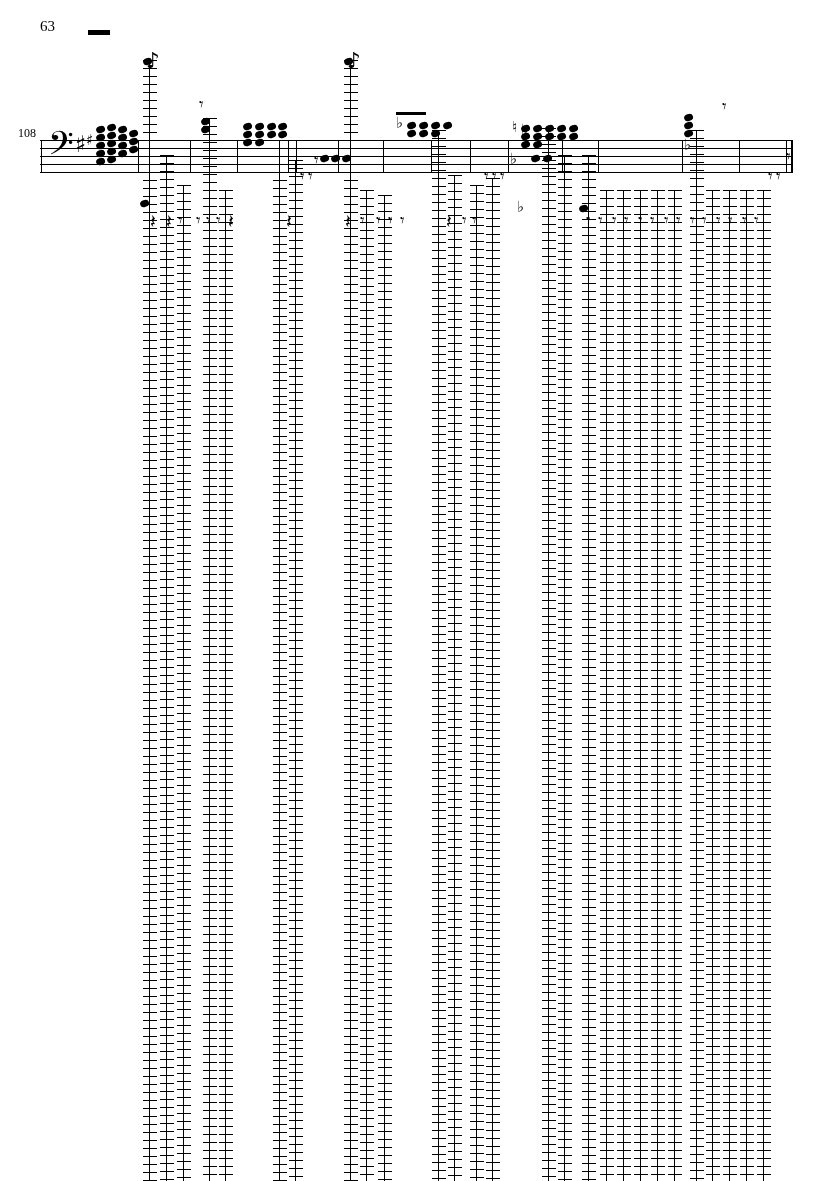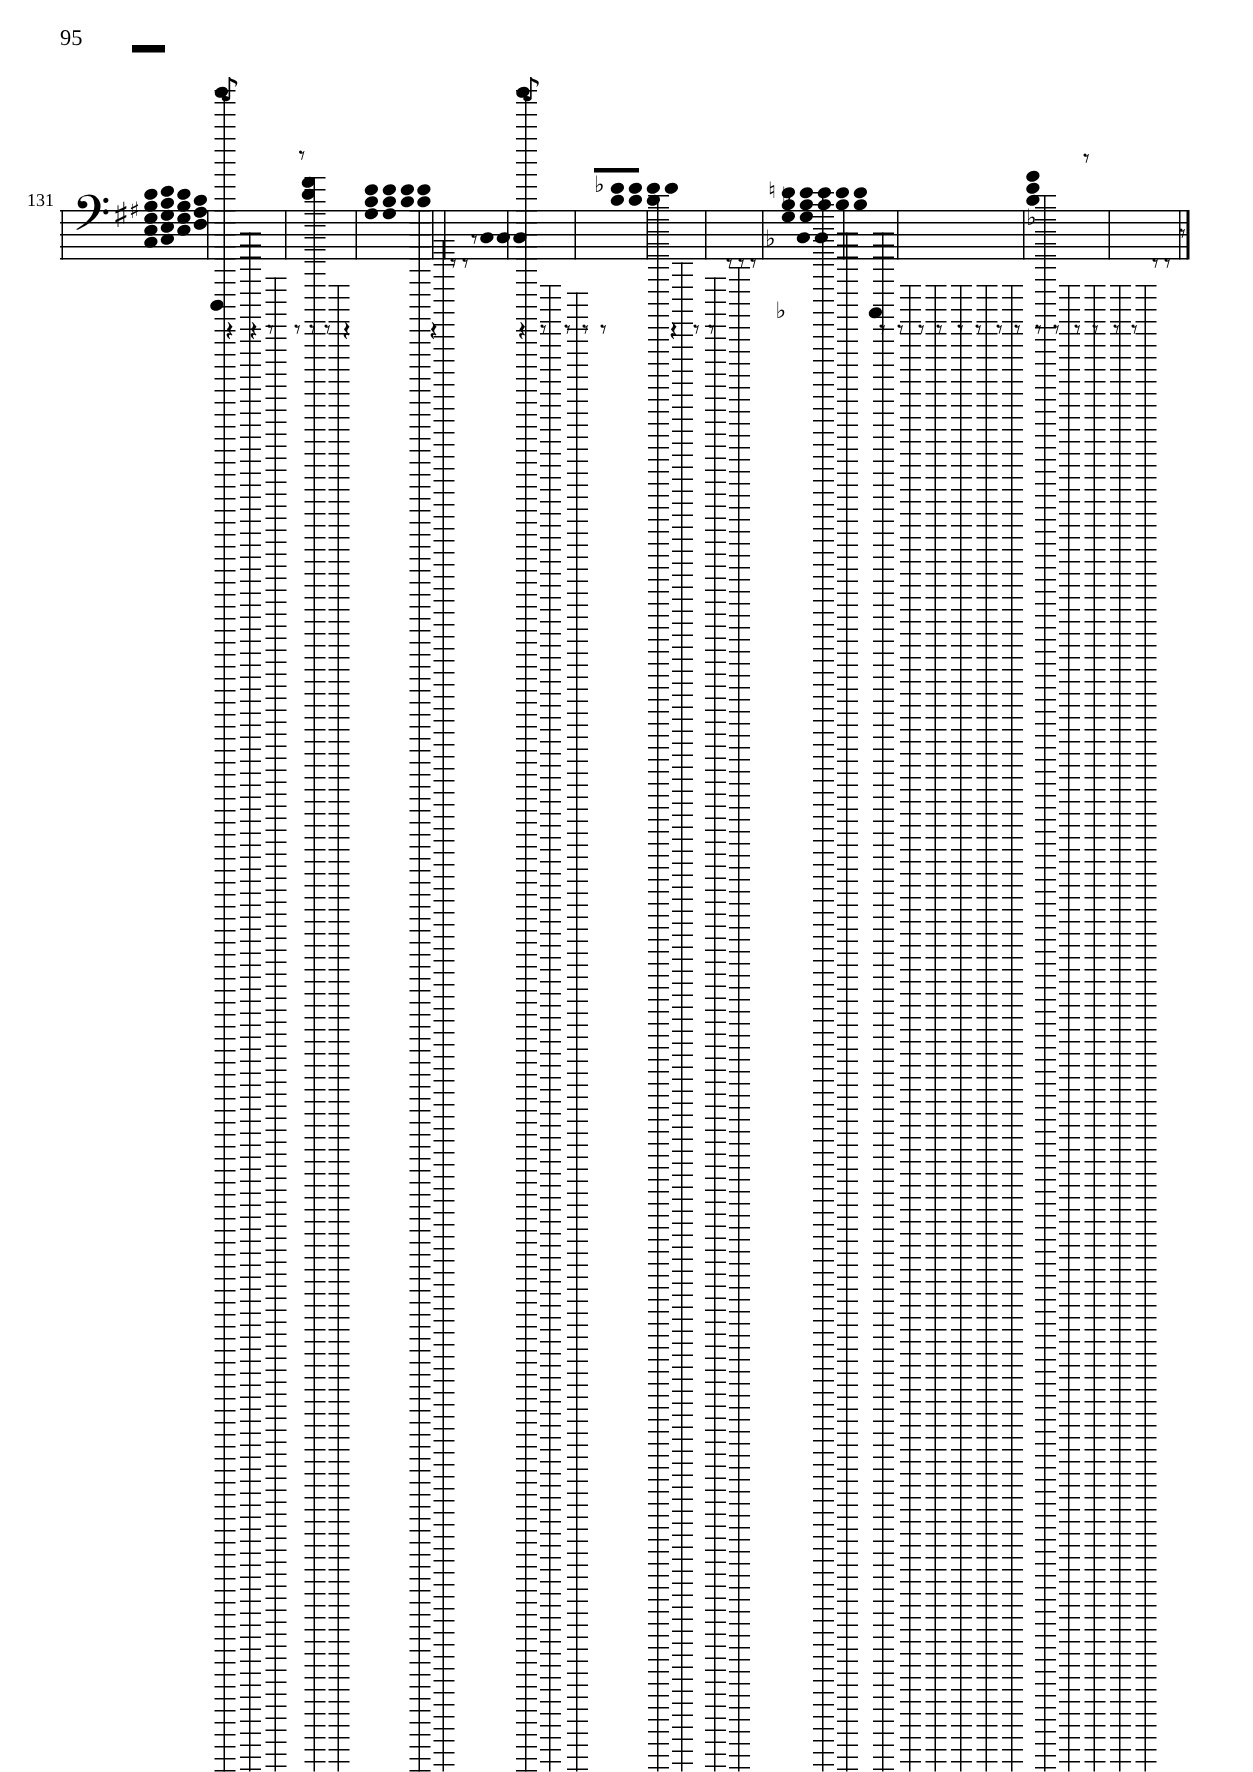--- a/index.html
+++ b/index.html
@@ -149,22 +149,22 @@
     font-family: "DejaVu Sans", sans-serif;
     font-size: 22px;
     line-height: 22px;
   }
 </style>
 </head>
 <body>
 
 <div id="sheet">
 
-  <div class="page-number">95</div>
-  <div class="measure-number">131</div>
+  <div class="page-number">63</div>
+  <div class="measure-number">108</div>
 
   <div class="mm-rest"></div>
 
   <div class="staff">
     <div class="line l0"></div>
     <div class="line l1"></div>
     <div class="line l2"></div>
     <div class="line l3"></div>
     <div class="line l4"></div>
   </div>

